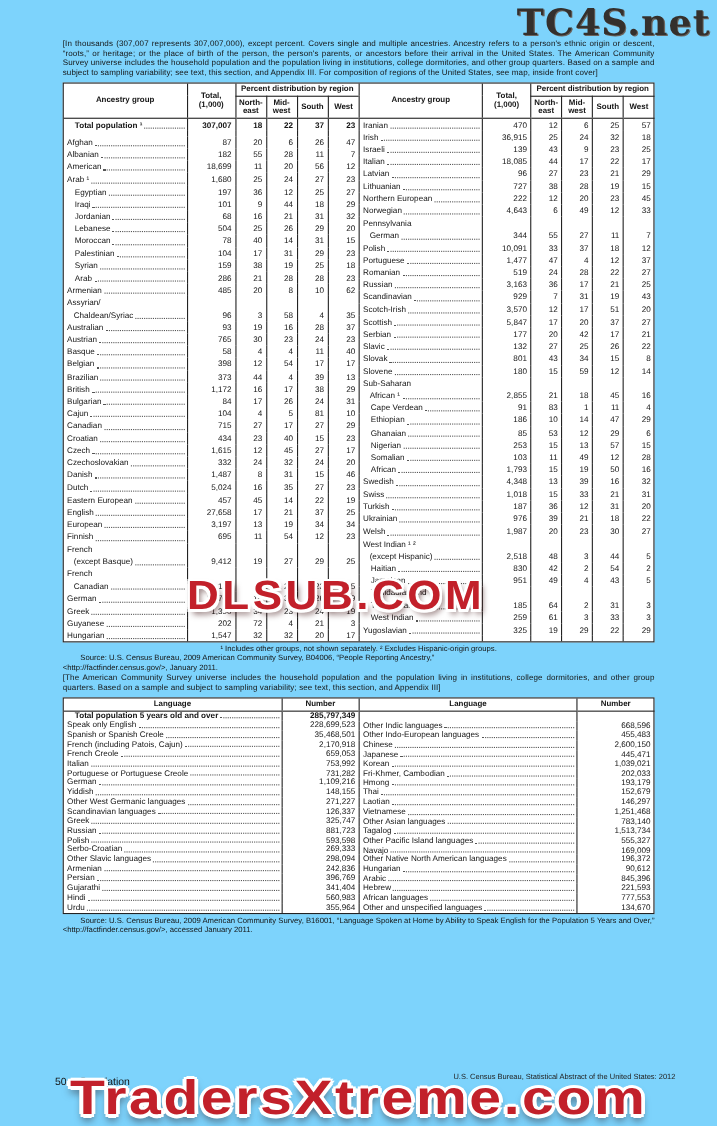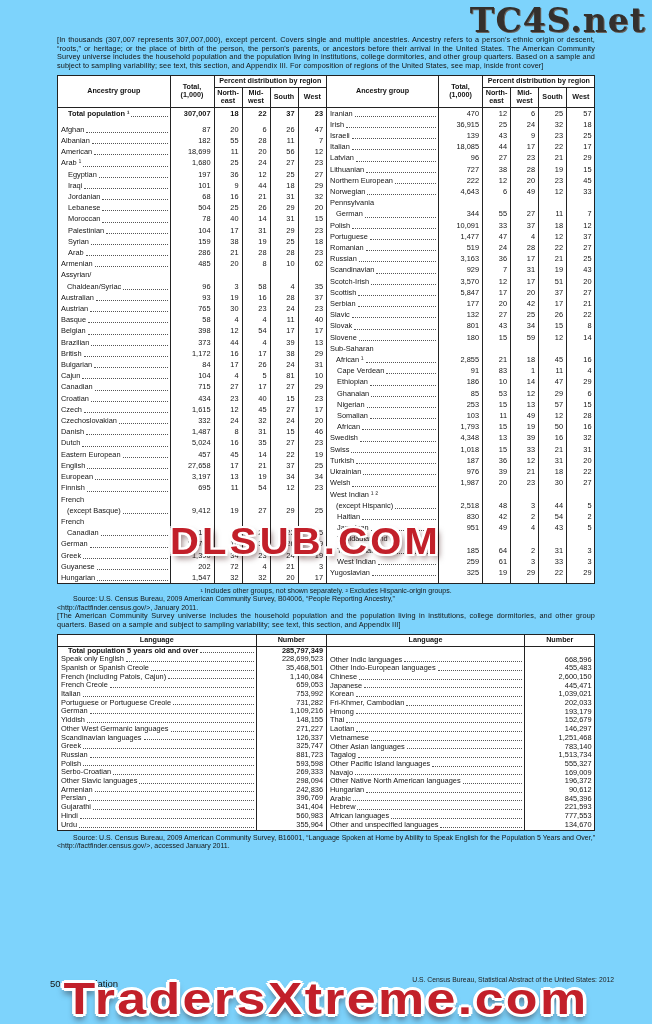--- a/index.html
+++ b/index.html
@@ -1187,21 +1187,21 @@
               </td>
               <td class="num">35,468,501</td>
             </tr>
             <tr>
               <td class="lbl">
                 <div class="l2">
                   <span>French (including Patois, Cajun)</span>
                   <span class="dots"></span>
                 </div>
               </td>
-              <td class="num">1,140,084</td>
+              <td class="num">2,170,918</td>
             </tr>
             <tr>
               <td class="lbl">
                 <div class="l2">
                   <span>French Creole</span>
                   <span class="dots"></span>
                 </div>
               </td>
               <td class="num">659,053</td>
             </tr>

